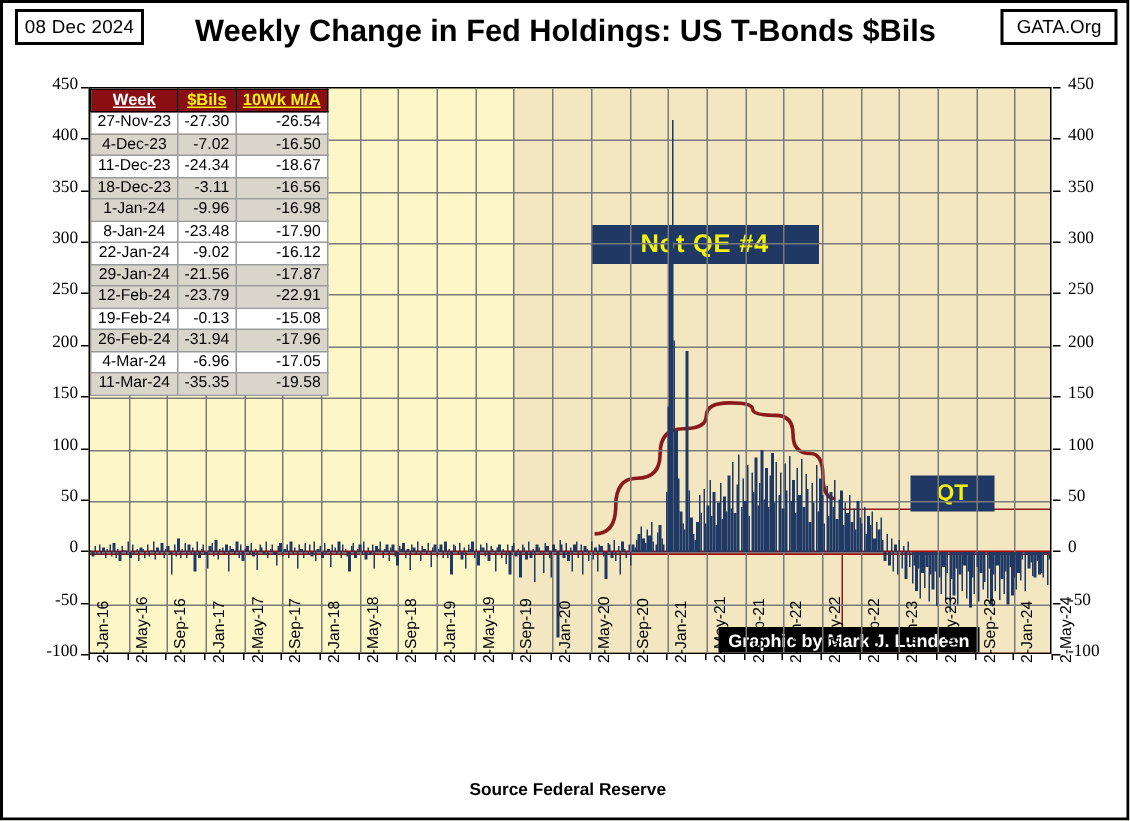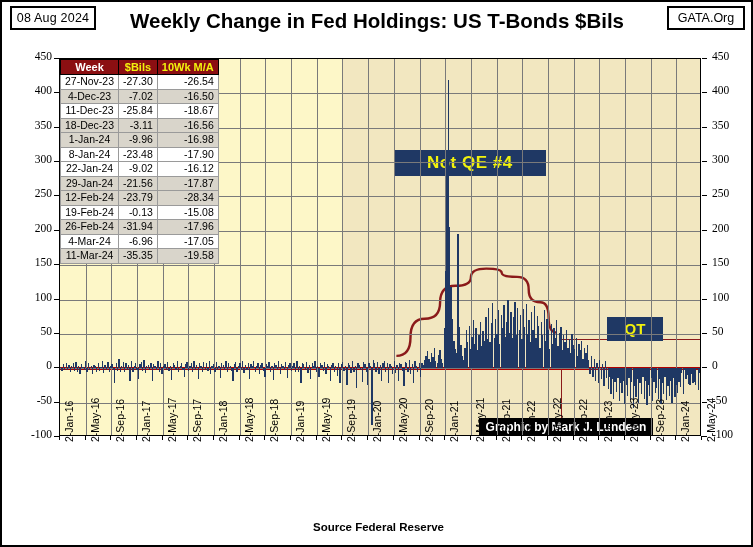--- a/index.html
+++ b/index.html
@@ -107,20 +107,21 @@
   }
   #tbl .ttitle {
     background:#000; color:#f2f20d; font-weight:bold;
     font-size:9.5px; text-align:center; padding:1px 2px;
     letter-spacing:.1px;
   }
   #tbl th.hdr {
     background:#8b0f12; color:#f2f20d; font-weight:bold;
     text-align:center; padding:1px 4px; font-size:11px;
     border:1px solid #000;
+    text-decoration:underline;
   }
   #tbl th.hdr.wk { color:#ffffff; }
   #tbl td {
     padding:0px 4px; border:1px solid #9a9a9a; color:#000;
     font-size:10.5px; line-height:13.5px;
   }
   #tbl td.dt { text-align:center; }
   #tbl td.num { text-align:right; }
   #tbl tr.alt td { background:#d9d5cb; }
   #tbl tr.norm td { background:#ffffff; }
@@ -130,21 +131,21 @@
     position:absolute; left:0; top:519px; width:753px;
     text-align:center; font-size:11.5px; font-weight:bold; color:#000;
   }
 </style>
 </head>
 <body>
 
 <div id="frame">
 
   <div id="header">
-    <div id="date-box">08 Aug 2024</div>
+    <div id="date-box">08 Dec 2024</div>
     <div id="chart-title">Weekly Change in Fed Holdings:  US T-Bonds $Bils</div>
     <div id="gata-box">GATA.Org</div>
   </div>
 
   <div id="plot-wrap">
     <div id="plot">
 
       <div class="shade-late" id="shade1" style="left: 282.48px; width: 359.52px;"></div>
 
       <svg id="ma-svg" width="642" height="378" style="position:absolute;left:0;top:0;pointer-events:none">
@@ -775,21 +776,21 @@
           <td class="num">-27.30</td>
           <td class="num">-26.54</td>
         </tr>
         <tr class="alt">
           <td class="dt">4-Dec-23</td>
           <td class="num">-7.02</td>
           <td class="num">-16.50</td>
         </tr>
         <tr class="norm">
           <td class="dt">11-Dec-23</td>
-          <td class="num">-25.84</td>
+          <td class="num">-24.34</td>
           <td class="num">-18.67</td>
         </tr>
         <tr class="alt">
           <td class="dt">18-Dec-23</td>
           <td class="num">-3.11</td>
           <td class="num">-16.56</td>
         </tr>
         <tr class="alt">
           <td class="dt">1-Jan-24</td>
           <td class="num">-9.96</td>
@@ -806,21 +807,21 @@
           <td class="num">-16.12</td>
         </tr>
         <tr class="alt">
           <td class="dt">29-Jan-24</td>
           <td class="num">-21.56</td>
           <td class="num">-17.87</td>
         </tr>
         <tr class="alt">
           <td class="dt">12-Feb-24</td>
           <td class="num">-23.79</td>
-          <td class="num">-28.34</td>
+          <td class="num">-22.91</td>
         </tr>
         <tr class="norm">
           <td class="dt">19-Feb-24</td>
           <td class="num">-0.13</td>
           <td class="num">-15.08</td>
         </tr>
         <tr class="alt">
           <td class="dt">26-Feb-24</td>
           <td class="num">-31.94</td>
           <td class="num">-17.96</td>

